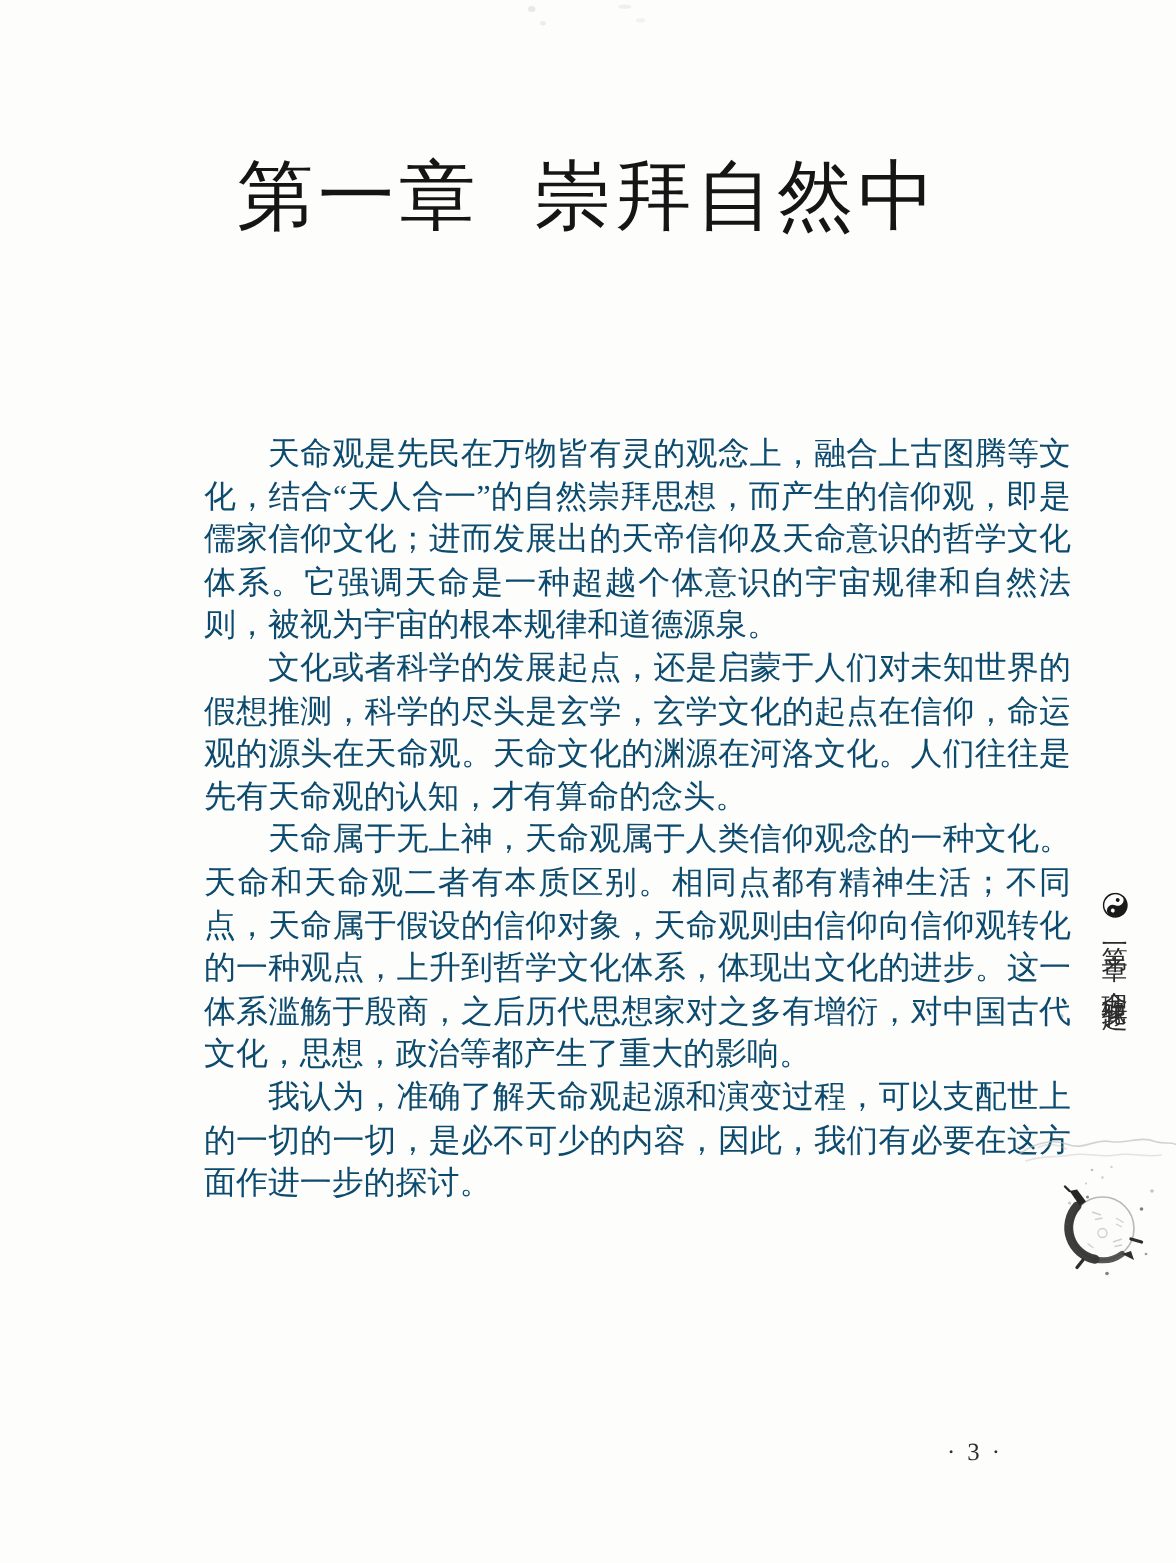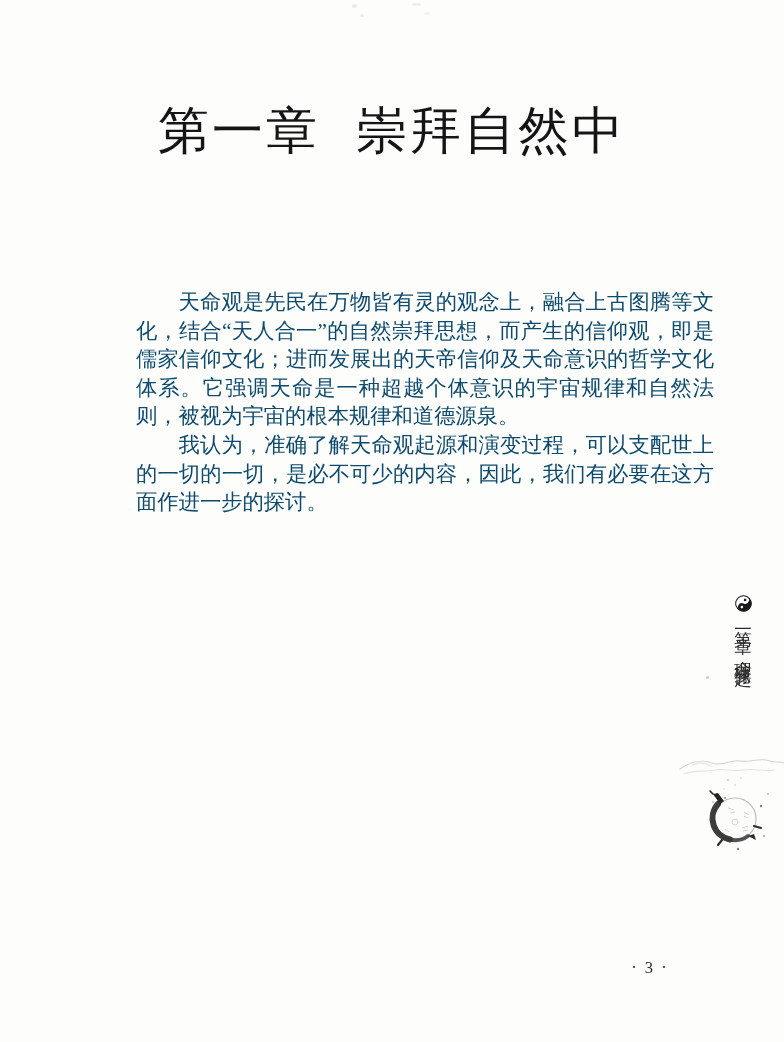--- a/index.html
+++ b/index.html
@@ -94,20 +94,22 @@
   <span class="speck s4"></span>
   <span class="speck s5"></span>
 
   <h1 class="chapter-title">
     <span>第一章</span>
     <span>崇拜自然中</span>
   </h1>
 
   <main class="body-text">
     <p>天命观是先民在万物皆有灵的观念上，融合上古图腾等文化，结合“天人合一”的自然崇拜思想，而产生的信仰观，即是儒家信仰文化；进而发展出的天帝信仰及天命意识的哲学文化体系。它强调天命是一种超越个体意识的宇宙规律和自然法则，被视为宇宙的根本规律和道德源泉。</p>
+    <p>文化或者科学的发展起点，还是启蒙于人们对未知世界的假想推测，科学的尽头是玄学，玄学文化的起点在信仰，命运观的源头在天命观。天命文化的渊源在河洛文化。人们往往是先有天命观的认知，才有算命的念头。</p>
+    <p>天命属于无上神，天命观属于人类信仰观念的一种文化。天命和天命观二者有本质区别。相同点都有精神生活；不同点，天命属于假设的信仰对象，天命观则由信仰向信仰观转化的一种观点，上升到哲学文化体系，体现出文化的进步。这一体系滥觞于殷商，之后历代思想家对之多有增衍，对中国古代文化，思想，政治等都产生了重大的影响。</p>
     <p>我认为，准确了解天命观起源和演变过程，可以支配世上的一切的一切，是必不可少的内容，因此，我们有必要在这方面作进一步的探讨。</p>
   </main>
 
   <aside class="margin-label">
     <span class="taiji">
       <svg width="17" height="17" viewBox="0 0 17 17" aria-hidden="true">
         <g transform="rotate(25 8.5 8.5)">
           <circle cx="8.5" cy="8.5" r="7.8" fill="#ffffff" stroke="#1a1a1a" stroke-width="1"></circle>
           <path d="M8.5,0.7 a7.8,7.8 0 0 1 0,15.6 a3.9,3.9 0 0 1 0,-7.8 a3.9,3.9 0 0 0 0,-7.8 z" fill="#1a1a1a"></path>
           <circle cx="8.5" cy="4.6" r="1.3" fill="#1a1a1a"></circle>

